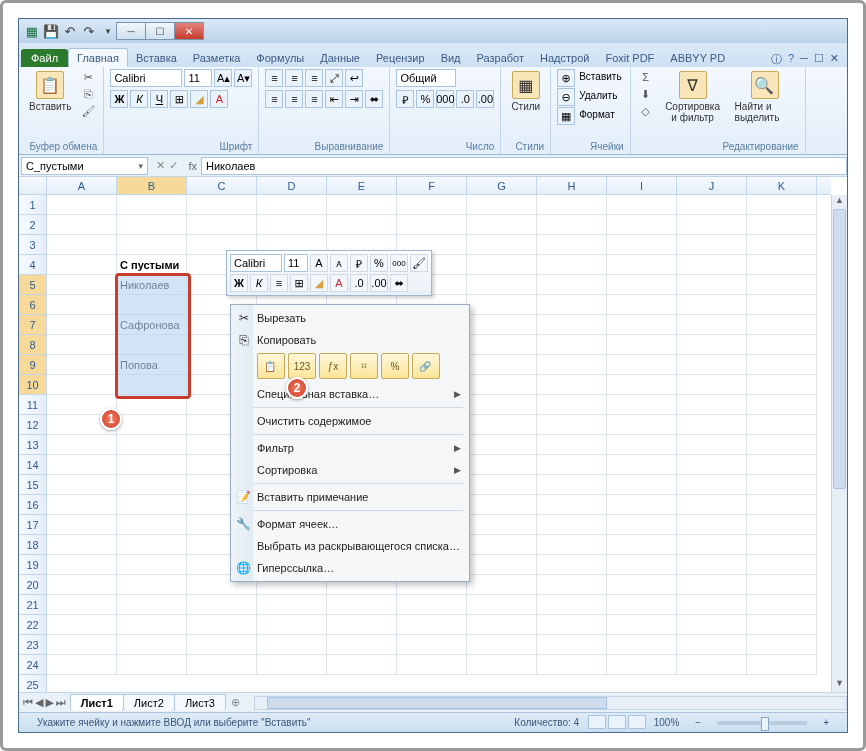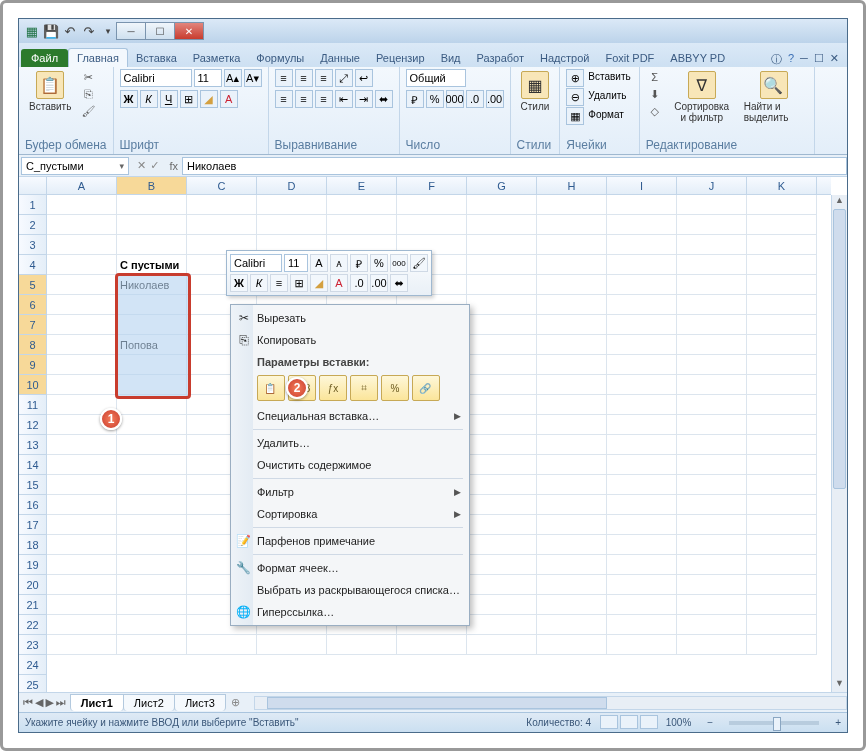--- a/index.html
+++ b/index.html
@@ -24,35 +24,35 @@
 .ribbon-tabs .tab { padding: 3px 8px; color: #3b5b82; cursor: pointer; }
 .ribbon-tabs .tab.active { background: #f3f8fd; border: 1px solid #a9c4de; border-bottom: none; border-radius: 3px 3px 0 0; }
 .ribbon-tabs .spacer { flex: 1; }
 .ribbon-tabs .help { display: flex; gap: 6px; padding-right: 8px; }
 .ribbon-tabs .help span { color: #3b5b82; }
 
 
 .ribbon { height: 88px; background: linear-gradient(#f3f8fd,#e3eef9); border-bottom: 1px solid #9fb8d0; display: flex; }
 .rgroup { border-right: 1px solid #c3d6e9; padding: 2px 6px 0; display: flex; flex-direction: column; }
 .rgroup .controls { flex: 1; display: flex; align-items: flex-start; gap: 4px; }
-.rgroup .glabel { font-size: 12px; color: #5a7da0; text-align: left; padding-bottom: 2px; }
+.rgroup .glabel { font-size: 10px; color: #5a7da0; text-align: right; padding-bottom: 2px; }
 .bigbtn { display: flex; flex-direction: column; align-items: center; gap: 2px; padding: 2px 4px; font-size: 10px; color: #333; }
 .bigbtn .ico { width: 28px; height: 28px; background: #f8e6b8; border: 1px solid #c7a956; border-radius: 2px; display: flex; align-items: center; justify-content: center; font-size: 16px; }
 .stackcol { display: flex; flex-direction: column; gap: 1px; }
 .stackcol span, .stackcol .sbtn { width: 18px; height: 16px; font-size: 11px; display: flex; align-items: center; justify-content: center; color: #555; }
 .fontbox { display: flex; flex-direction: column; gap: 3px; }
 .fontrow { display: flex; gap: 2px; }
 .fontrow input { height: 18px; font-size: 11px; border: 1px solid #a9c4de; padding: 0 3px; background: #fff; }
 .fontrow .sq { width: 18px; height: 18px; border: 1px solid #a9c4de; background: #eaf2fa; display: flex; align-items: center; justify-content: center; font-size: 11px; }
 .fontrow .sq.b { font-weight: bold; }
 .fontrow .sq.i { font-style: italic; }
 
 
 .fbar { height: 22px; background: #e8f0f8; border-bottom: 1px solid #c3d6e9; display: flex; align-items: center; font-size: 11px; }
-.fbar .namebox { width: 108px; border: 1px solid #a9c4de; height: 18px; margin: 0 2px; padding: 0 4px; background: #fff; display: flex; align-items: center; justify-content: space-between; }
+.fbar .namebox { width: 127px; border: 1px solid #a9c4de; height: 18px; margin: 0 2px; padding: 0 4px; background: #fff; display: flex; align-items: center; justify-content: space-between; }
 .fbar .namebox::after { content: "▾"; color: #666; font-size: 9px; }
 .fbar .fxbtns { display: flex; gap: 4px; padding: 0 6px; color: #888; }
 .fbar .fxlabel { color: #6b6b6b; padding: 0 4px; }
 .fbar .fxinput { flex: 1; border: 1px solid #a9c4de; height: 18px; padding: 0 4px; background: #fff; display: flex; align-items: center; }
 
 
 .gridwrap { flex: 1; position: relative; background: #fff; overflow: hidden; }
 .colhead { position: absolute; top: 0; left: 0; right: 16px; height: 18px; display: flex; background: linear-gradient(#f7faff,#e4eef8); border-bottom: 1px solid #c3d6e9; }
 .colhead .corner { width: 28px; border-right: 1px solid #c3d6e9; }
 .colhead .ch { flex: 0 0 70px; border-right: 1px solid #c3d6e9; text-align: center; font-size: 11px; color: #2f5b90; line-height: 18px; }
@@ -70,21 +70,21 @@
 
 
 .sheettabs { height: 20px; background: #e8f0f8; border-top: 1px solid #c3d6e9; display: flex; align-items: center; font-size: 11px; }
 .sheettabs .navs { display: flex; gap: 2px; padding: 0 4px; color: #666; }
 .sheettabs .stab { padding: 2px 10px; background: #f5f9fd; border: 1px solid #b3c9de; border-bottom: none; border-radius: 0 0 4px 4px; margin-right: -1px; }
 .sheettabs .stab.active { background: #fff; font-weight: bold; }
 .sheettabs .hscroll { flex: 1; margin-left: 8px; height: 14px; background: #e8eef5; position: relative; border: 1px solid #c3d6e9; }
 .sheettabs .hscroll .thumb { position: absolute; left: 12px; top: 0; bottom: 0; width: 340px; background: #cfdced; border: 1px solid #a9c4de; }
 
 
-.status { height: 20px; background: linear-gradient(#dfeaf5,#cadff1); border-top: 1px solid #a9c4de; display: flex; align-items: center; font-size: 10px; color: #3a5779; padding: 0 6px; }
+.status { height: 20px; background: linear-gradient(#dfeaf5,#cadff1); border-top: 1px solid #a9c4de; display: flex; align-items: center; font-size: 10px; color: #3a5779; padding: 0 18px; }
 .status .spacer { flex: 1; }
 .status .viewbtns span { display: inline-block; width: 18px; height: 14px; border: 1px solid #a9c4de; background: #eaf2fa; margin-left: -1px; }
 .status .zoom { display: flex; align-items: center; gap: 16px; margin-left: 8px; }
 .status .zoom .slider { width: 90px; height: 4px; background: #b8ccde; position: relative; }
 .status .zoom .slider::after { content: ""; position: absolute; left: 44px; top: -4px; width: 6px; height: 12px; background: #eaf2fa; border: 1px solid #8aa6c2; }
 
 
 .minitb { position: absolute; background: linear-gradient(#fdfefe,#e9f0f7); border: 1px solid #9fb8d0; padding: 3px; font-size: 11px; box-shadow: 2px 2px 4px rgba(0,0,0,0.2); }
 .minitb .row { display: flex; align-items: center; gap: 2px; margin-bottom: 2px; }
 .minitb .row:last-child { margin-bottom: 0; }
@@ -405,20 +405,33 @@
           <div class="cell"></div>
           <div class="cell"></div>
           <div class="cell"></div>
           <div class="cell"></div>
           <div class="cell"></div>
           <div class="cell"></div>
           <div class="cell"></div>
         </div>
         <div class="cellrow">
           <div class="cell"></div>
+          <div class="cell">Сафронова</div>
+          <div class="cell"></div>
+          <div class="cell"></div>
+          <div class="cell"></div>
+          <div class="cell"></div>
+          <div class="cell"></div>
+          <div class="cell"></div>
+          <div class="cell"></div>
+          <div class="cell"></div>
+          <div class="cell"></div>
+        </div>
+        <div class="cellrow">
+          <div class="cell"></div>
           <div class="cell"></div>
           <div class="cell"></div>
           <div class="cell"></div>
           <div class="cell"></div>
           <div class="cell"></div>
           <div class="cell"></div>
           <div class="cell"></div>
           <div class="cell"></div>
           <div class="cell"></div>
           <div class="cell"></div>
@@ -706,55 +719,49 @@
 <div class="ctxmenu" style="left:230px; top:304px;">
   <div class="iconstrip"></div>
   <div class="mi">
       <span class="mico">✂</span>
       <span>Вырезать</span>
     </div>
   <div class="mi">
       <span class="mico">⎘</span>
       <span>Копировать</span>
     </div>
-  <div class="mi head">
-      <span>Параметры вставки:</span>
-    </div>
   <div class="pasteicons">
     <div class="pi">📋</div>
     <div class="pi">123</div>
     <div class="pi">ƒx</div>
     <div class="pi">⌗</div>
     <div class="pi">%</div>
     <div class="pi">🔗</div>
   </div>
   <div class="mi">
       <span>Специальная вставка…</span>
       <span class="arrow">▶</span>
     </div>
   <div class="sep"></div>
   <div class="mi">
-      <span>Удалить…</span>
-    </div>
-  <div class="mi">
       <span>Очистить содержимое</span>
     </div>
   <div class="sep"></div>
   <div class="mi">
       <span>Фильтр</span>
       <span class="arrow">▶</span>
     </div>
   <div class="mi">
       <span>Сортировка</span>
       <span class="arrow">▶</span>
     </div>
   <div class="sep"></div>
   <div class="mi">
       <span class="mico">📝</span>
-      <span>Парфенов примечание</span>
+      <span>Вставить примечание</span>
     </div>
   <div class="sep"></div>
   <div class="mi">
       <span class="mico">🔧</span>
       <span>Формат ячеек…</span>
     </div>
   <div class="mi">
       <span>Выбрать из раскрывающегося списка…</span>
     </div>
   <div class="mi">

